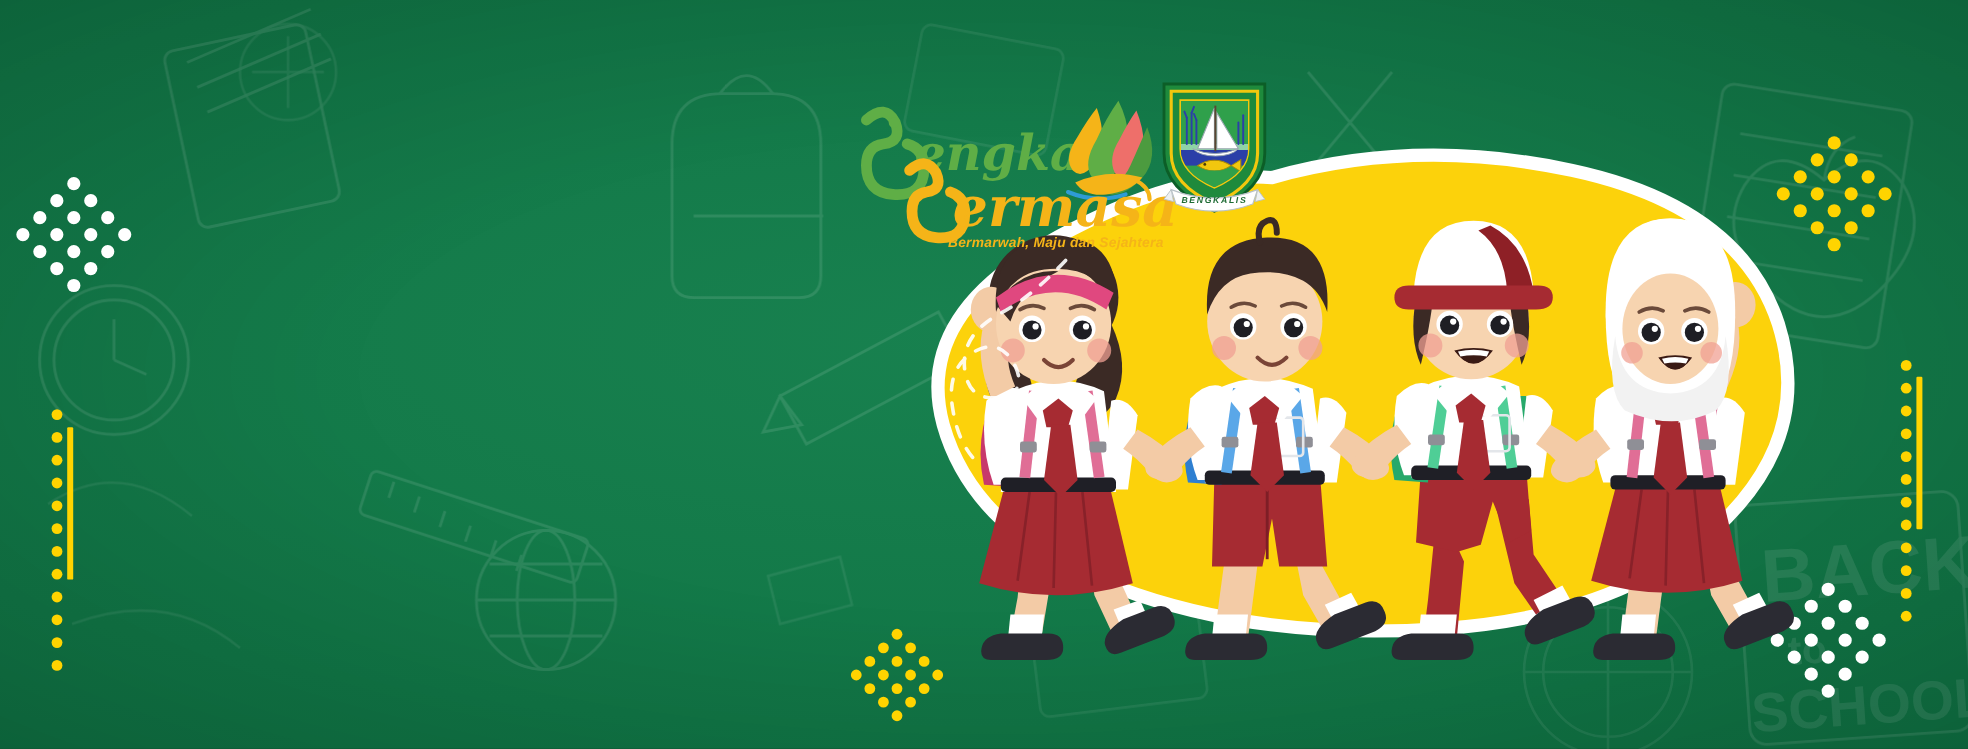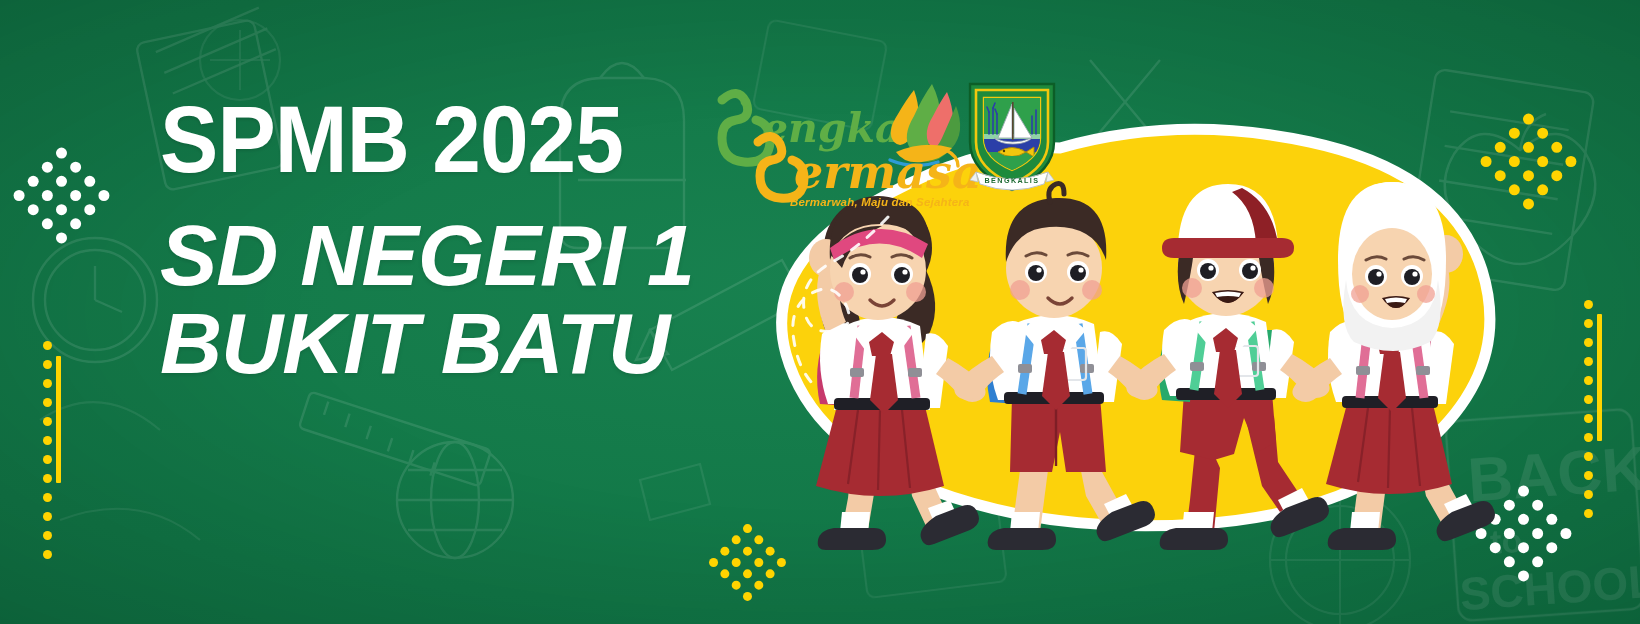--- a/index.html
+++ b/index.html
@@ -56,21 +56,21 @@
   .l3{margin-top:-4px;}
 
   
   .logo-bengkalis{position:absolute;left:700px;top:80px;width:270px;height:130px;z-index:7;}
   .logo-bengkalis svg{width:100%;height:100%;overflow:visible;}
   .lb-top{fill:#5FAE46;font-family:"DejaVu Serif",serif;font-weight:700;font-style:italic;font-size:41px;}
   .lb-bot{fill:#F5B418;font-family:"DejaVu Serif",serif;font-weight:700;font-style:italic;font-size:46px;}
   .lb-tag{fill:#F5B418;font-family:"Liberation Sans",sans-serif;font-weight:700;font-style:italic;font-size:11.5px;letter-spacing:.2px;}
 
   
-  .coat{position:absolute;left:962px;top:78px;width:100px;height:118px;z-index:7;}
+  .coat{position:absolute;left:962px;top:64px;width:100px;height:118px;z-index:7;font-style:italic;}
   .coat svg{width:100%;height:100%;}
 
   
   .scene{position:absolute;left:760px;top:120px;width:740px;height:440px;z-index:5;}
   .scene svg{width:100%;height:100%;overflow:visible;}
 
   
   .dashcurve{position:absolute;left:770px;top:215px;width:130px;height:190px;z-index:6;}
   .dashcurve svg{width:100%;height:100%;overflow:visible;}
 </style>
@@ -238,25 +238,20 @@
       <i></i>
       <i></i>
       <i></i>
       <i></i>
       <i></i>
       <i></i>
       <i></i>
   </div>
   <div class="vbar vb-right"></div>
 
-  <div class="headline">
-    <div class="l1">SPMB 2025</div>
-    <div class="l2">SD NEGERI 1</div>
-    <div class="l3">BUKIT BATU</div>
-  </div>
 
   <div class="logo-bengkalis">
     <svg viewBox="0 0 270 130" aria-hidden="true">
 
       <g>
         <path d="M22 20 q16 -14 24 2 q6 16 -10 18 q-14 2 -14 18 q0 22 22 24 q26 2 26 -22 q0 -16 -14 -20" fill="none" stroke="#5FAE46" stroke-width="9" stroke-linecap="round"></path>
         <circle cx="45" cy="22" r="4.4" fill="#5FAE46"></circle>
       </g>
       <text class="lb-top" x="62" y="62">engkalis</text>
 

